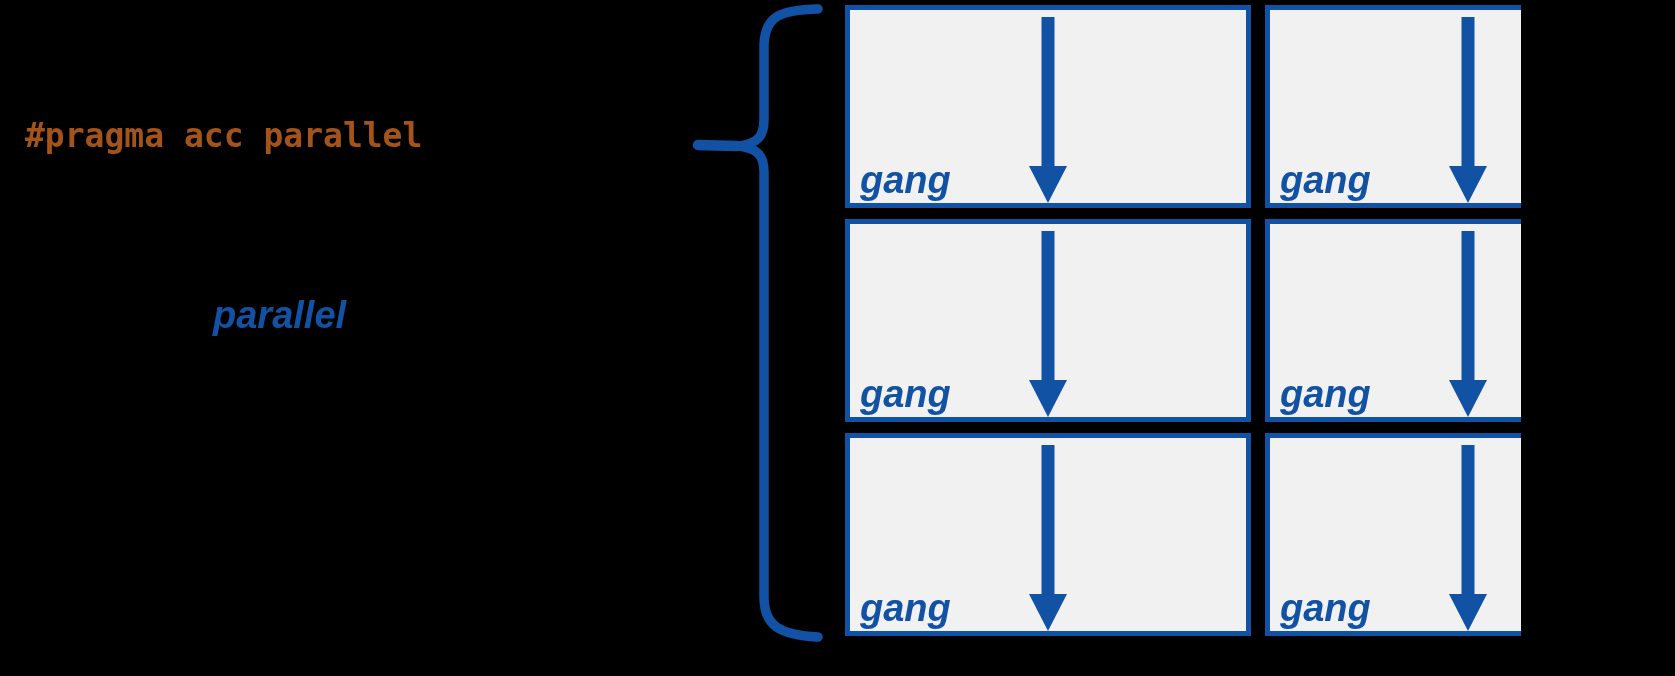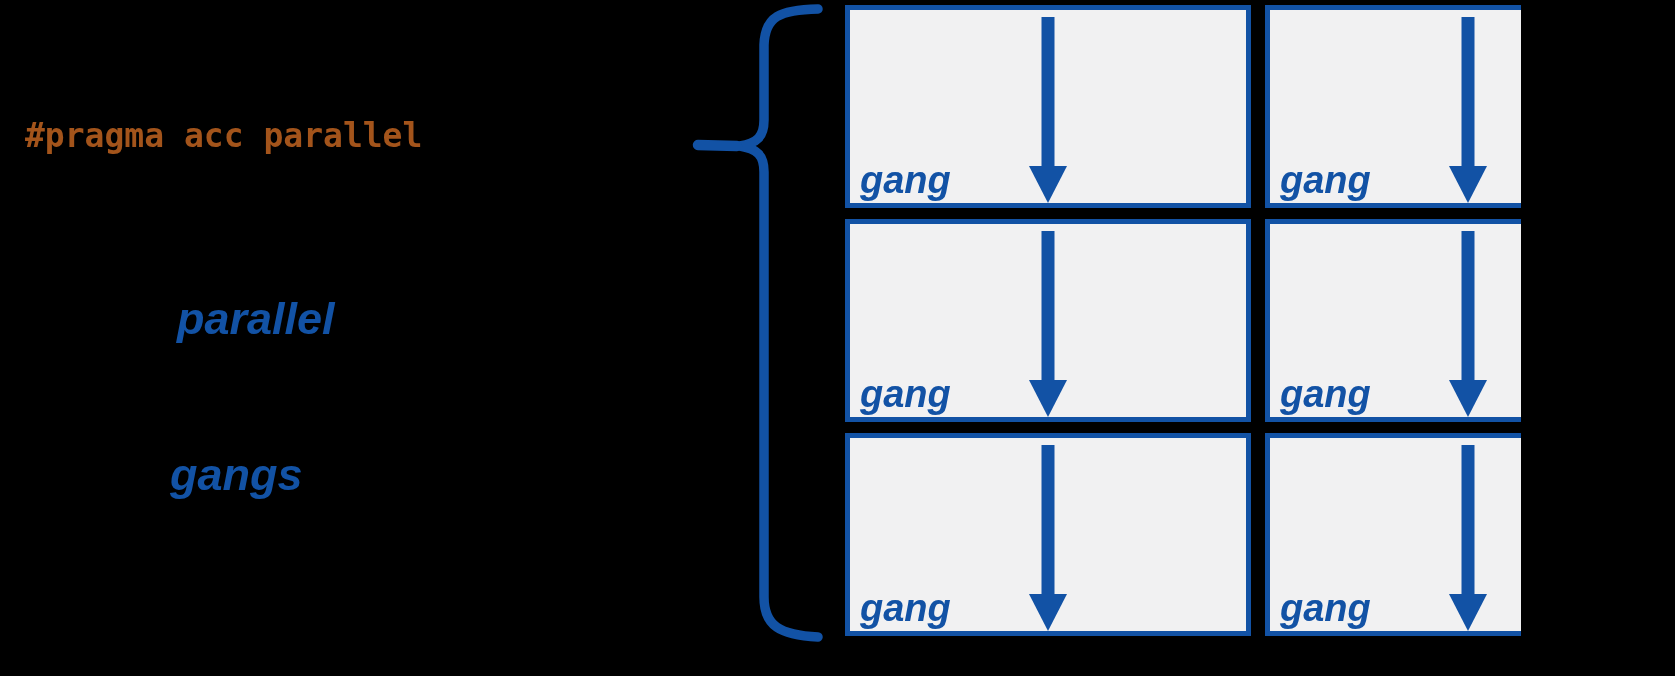--- a/index.html
+++ b/index.html
@@ -23,24 +23,25 @@
     font-weight: bold;
     font-size: 33px;
     line-height: 1;
     color: var(--orange, #A3541B);
     white-space: pre;
   }
   .side-label {
     position: absolute;
     font-weight: bold;
     font-style: italic;
-    font-size: 45px;
+    font-size: 38px;
     line-height: 1;
     color: var(--blue, #1252A5);
     white-space: pre;
+    margin-left: 36px;
   }
   .label-parallel { left: 177px; top: 296px; }
   .label-gangs   { left: 170px; top: 452px; }
 
   .brace-svg {
     position: absolute;
     left: 0; top: 0;
     width: 1675px;
     height: 676px;
     pointer-events: none;
@@ -85,21 +86,20 @@
 </style>
 </head>
 <body>
 
 <div class="stage">
 
   <div class="pragma">#pragma acc parallel</div>
 
   <div class="side-label label-parallel">parallel</div>
 
-  <div class="side-label label-gangs">gangs</div>
 
   <svg class="brace-svg" viewBox="0 0 1675 676" xmlns="http://www.w3.org/2000/svg">
     <g fill="none" stroke="#1252A5" stroke-width="9.5" stroke-linecap="round" stroke-linejoin="round">
       <path d="M 818 9
                C 780 10 765 16 764 45
                L 764 120
                C 764 137 757 143 740 146
                C 757 149 764 155 764 172
                L 764 597
                C 764 626 780 635 818 637"></path>

